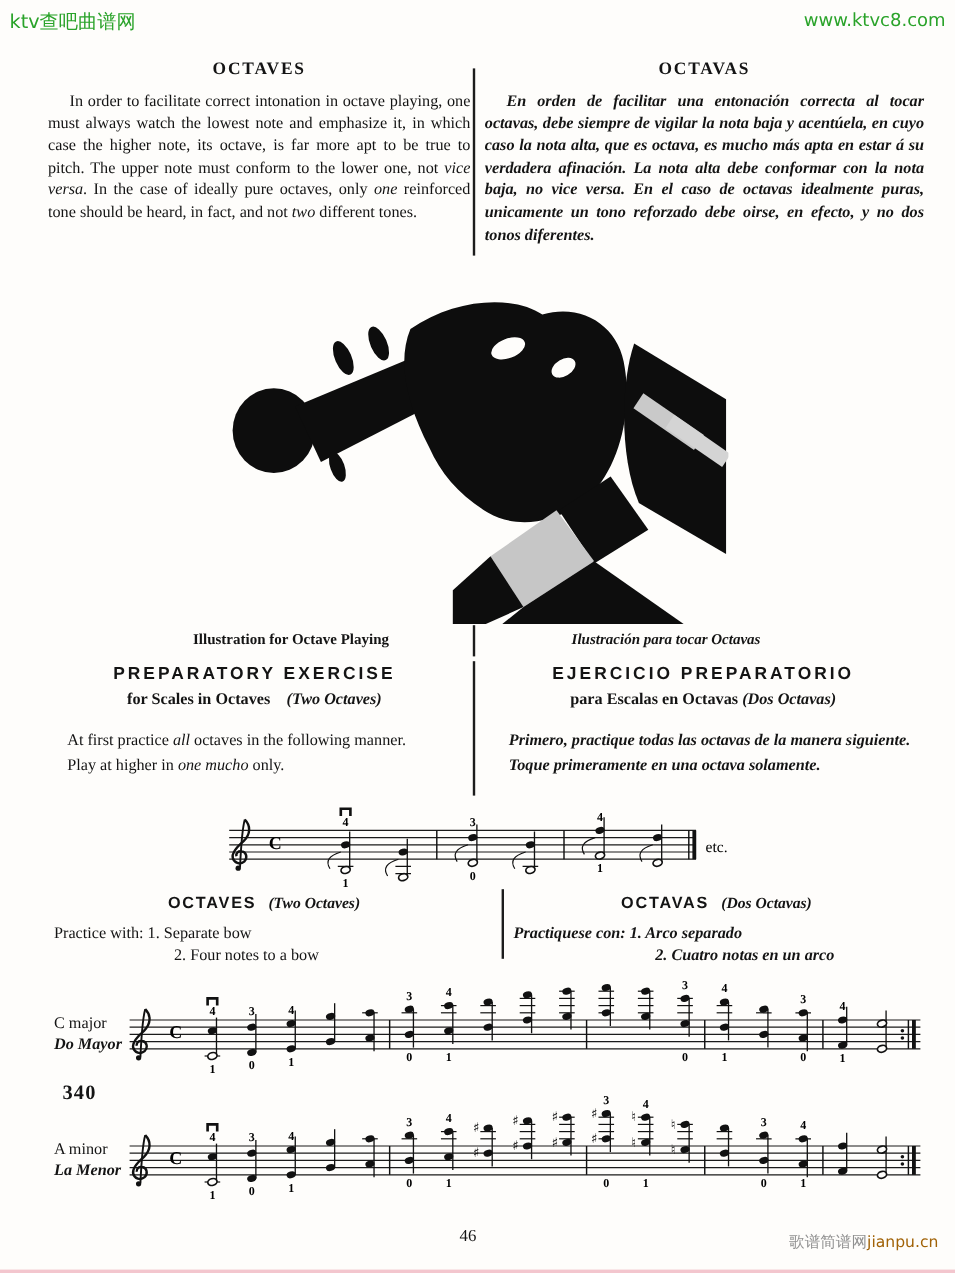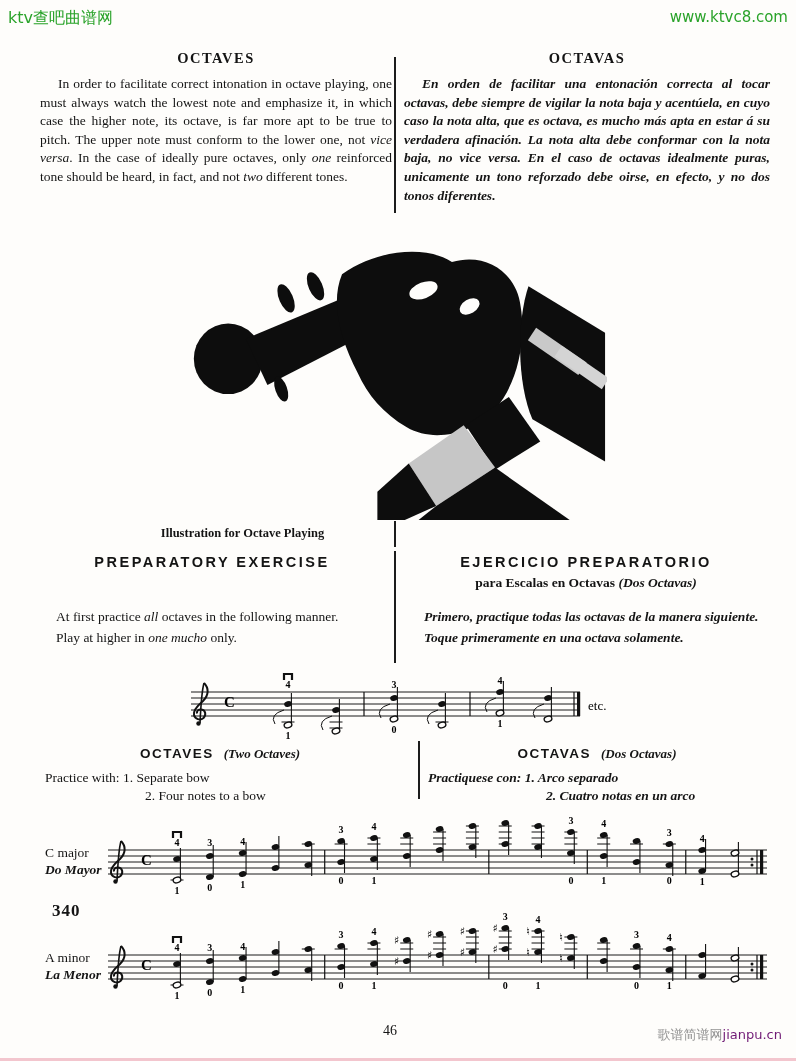--- a/index.html
+++ b/index.html
@@ -73,23 +73,25 @@
       <rect x="398" y="92" width="13" height="58" transform="rotate(-56 404 121)" fill="#d4d4d4"></rect>
       <polygon points="286,178 330,150 362,194 316,222" fill="#0d0d0d"></polygon>
       <polygon points="228,216 284,178 316,220 256,258" fill="#c6c6c6"></polygon>
       <polygon points="256,258 316,220 392,272 238,272" fill="#0d0d0d"></polygon>
       <polygon points="196,244 228,216 256,258 224,272 196,272" fill="#0d0d0d"></polygon>
     </svg>
   </div>
 
   <div class="abs caption" style="left:100px;top:526px;width:285px;">Illustration for Octave Playing</div>
   <div class="abs divider" style="left:394px;top:521px;height:26px;"></div>
+  <div class="abs caption" style="left:415px;top:526px;width:280px;font-style:italic;">Ilustración para tocar Octavas</div>
 
   <div class="abs" style="left:36px;top:554px;width:352px;">
     <p class="sec-title">PREPARATORY EXERCISE</p>
+    <p class="sec-sub"><span class="bd">for Scales in Octaves</span><span>&nbsp;&nbsp;&nbsp;&nbsp;</span><span class="it bd">(Two Octaves)</span></p>
   </div>
   <div class="abs divider" style="left:394px;top:551px;height:112px;"></div>
   <div class="abs" style="left:408px;top:554px;width:356px;">
     <p class="sec-title">EJERCICIO PREPARATORIO</p>
     <p class="sec-sub"><span class="bd">para Escalas en Octavas</span><span>&nbsp;</span><span class="it bd">(Dos Octavas)</span></p>
   </div>
 
   <div class="abs instr" style="left:40px;top:608px;width:352px;">
     <p><span class="ind"></span><span><span>At first practice </span><span class="it">all</span><span> octaves in the following manner.</span></span></p>
     <p><span class="ind"></span><span><span>Play at higher in </span><span class="it">one mucho</span><span> only.</span></span></p>
@@ -429,17 +431,17 @@
       <ellipse cx="630" cy="74" rx="3.9" ry="2.8" transform="rotate(-16 630 74)" fill="#fefdfb" stroke="#111" stroke-width="1.4"></ellipse>
       <ellipse cx="630" cy="53" rx="3.9" ry="2.8" transform="rotate(-16 630 53)" fill="#fefdfb" stroke="#111" stroke-width="1.4"></ellipse>
       <line x1="652" y1="50" x2="652" y2="74" stroke="#111" stroke-width="1.2"></line>
       <rect x="655" y="50" width="3.2" height="24" fill="#111"></rect>
       <circle cx="647" cy="59" r="1.5" fill="#111"></circle>
       <circle cx="647" cy="65" r="1.5" fill="#111"></circle>
     </svg>
 
   <div class="abs pagenum" style="left:383px;top:1023px;">46</div>
   <div class="abs footer-site" style="right:14px;top:1026px;">
-    <span style="color: rgb(145, 145, 145);">歌谱简谱网</span><span style="color: #701a75;">jianpu.cn</span>
+    <span style="color: rgb(145, 145, 145);">歌谱简谱网</span><span style="color: #a16207;">jianpu.cn</span>
   </div>
   <div class="abs edge-tint" style="left: 0px; bottom: 0px; width: 100%; background: rgb(243, 198, 206);"></div>
 
 </div>
 
 </body></html>

